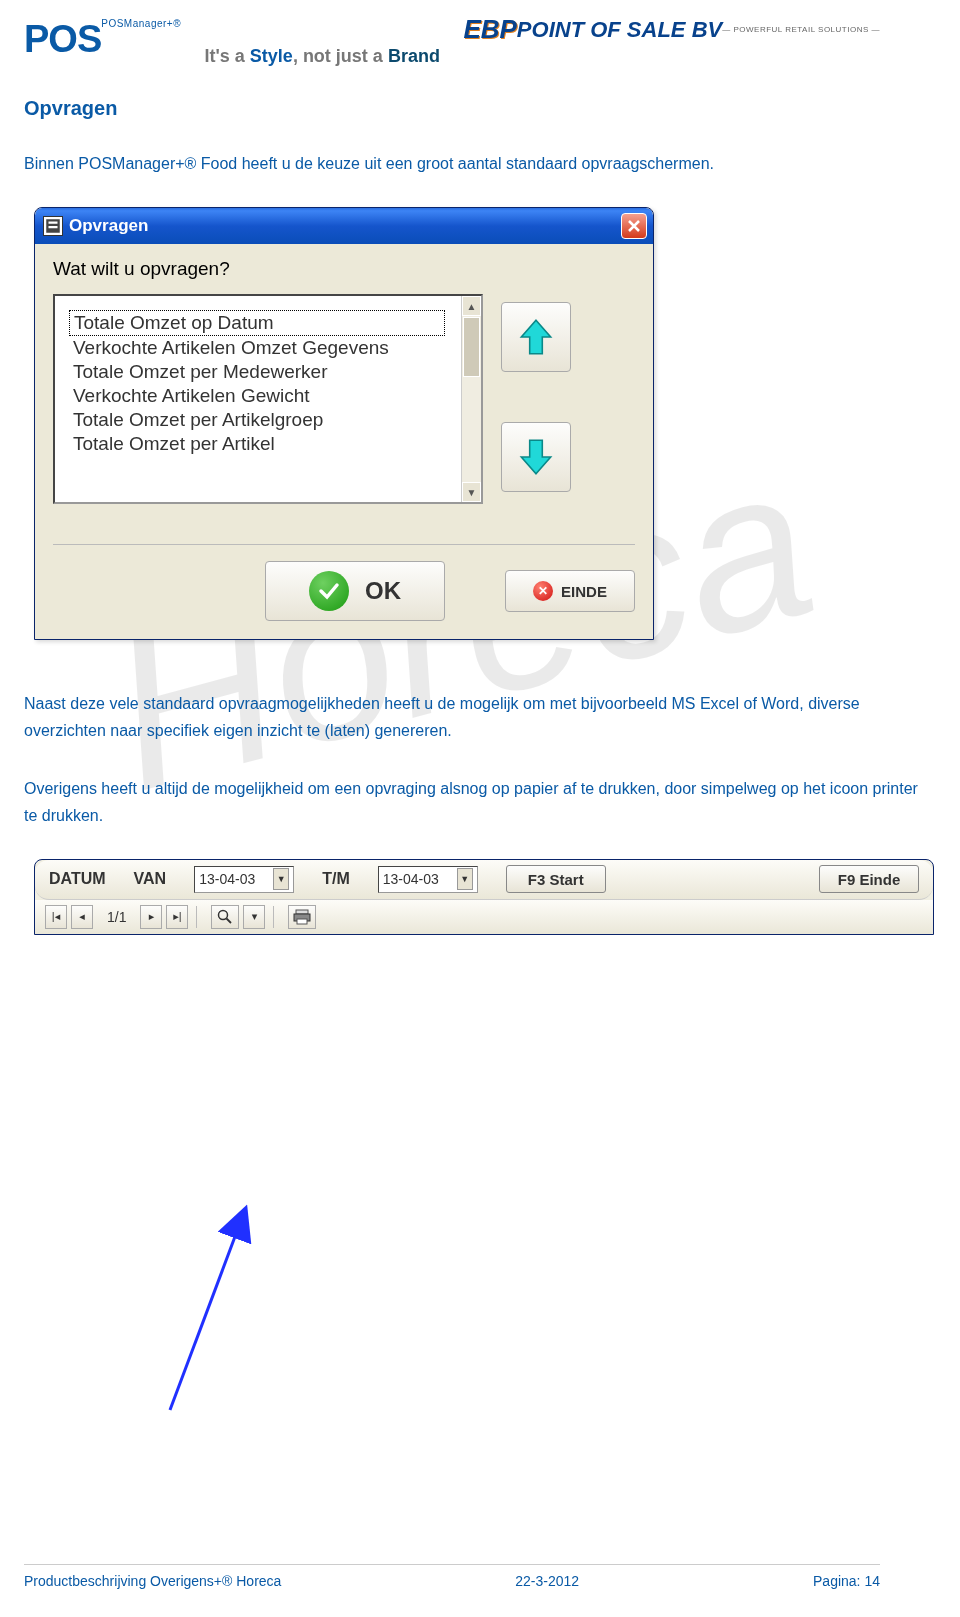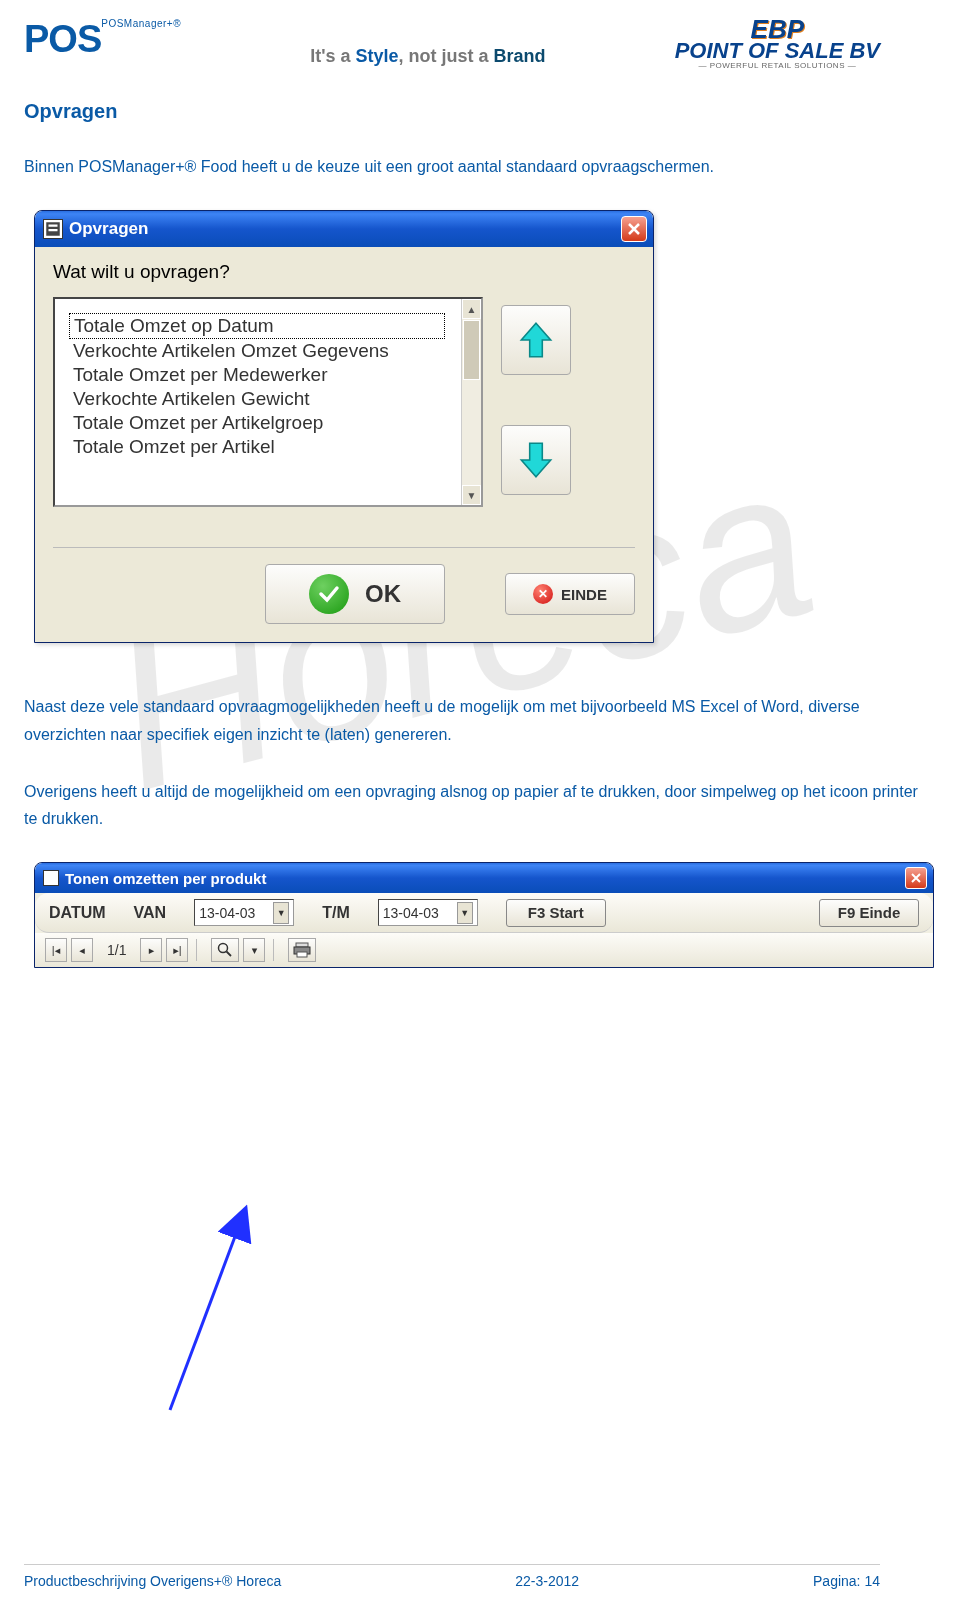--- a/index.html
+++ b/index.html
@@ -16,21 +16,21 @@
     justify-content: space-between;
     align-items: flex-start;
     padding: 18px 80px 10px 24px;
   }
   .logo-left { display: flex; flex-direction: row; }
   .logo-pos-text { font-size: 38px; font-weight: 900; color: #0a5aa6; letter-spacing: -1px; }
   .logo-pos-sub { font-size: 10px; color: #0a5aa6; letter-spacing: 0.5px; }
   .tagline { font-size: 18px; font-weight: bold; color: #777; flex: 1; text-align: center; padding-top: 28px; }
   .tagline .style { color: #0a5aa6; }
   .tagline .brand { color: #0c4a6e; }
-  .logo-right { display: flex; flex-direction: column; align-items: center; }
+  .logo-right { display: flex; align-items: center; }
   .ebp { font-size: 26px; font-weight: 900; font-style: italic; color: #08428c; text-shadow: 1px 1px 0 #e08020; line-height: 0.9; }
   .pointofsale { font-size: 22px; font-weight: 900; font-style: italic; color: #08428c; line-height: 0.9; }
   .tag-sub { font-size: 8px; color: #666; letter-spacing: 0.5px; }
   .content { padding: 20px 32px 0 24px; }
   h2.section-title { font-size: 20px; font-weight: bold; color: #0a5aa6; margin-bottom: 30px; }
   p.body-text { font-size: 16px; color: #0a5aa6; line-height: 1.7; margin-bottom: 30px; margin-top: 11px; }
 
   
   .dialog1 {
     width: 620px; margin-left: 10px; background: #ece9d8; border: 1px solid #0a246a;
@@ -239,29 +239,20 @@
           <span>EINDE</span>
         </div>
       </div>
     </div>
   </div>
 
   <p class="body-text">Naast deze vele standaard opvraagmogelijkheden heeft u de mogelijk om met bijvoorbeeld MS Excel of Word, diverse overzichten naar specifiek eigen inzicht te (laten) genereren.</p>
   <p class="body-text">Overigens heeft u altijd de mogelijkheid om een opvraging alsnog op papier af te drukken, door simpelweg op het icoon printer te drukken.</p>
 
   <div class="window2">
-    <div class="titlebar2">
-      <span class="tb2-icon"></span>
-      <span class="tb2-text">Tonen omzetten per produkt</span>
-      <div class="close-btn-sm">
-        <svg viewBox="0 0 12 12">
-            <path d="M2 2 L10 10 M10 2 L2 10" stroke="#fff" stroke-width="2"></path>
-          </svg>
-      </div>
-    </div>
     <div class="toolbar1">
       <span class="tb-label">DATUM</span>
       <span class="tb-label">VAN</span>
       <div class="date-field">
         <span>13-04-03</span>
         <div class="date-drop">▼</div>
       </div>
       <span class="tb-label">T/M</span>
       <div class="date-field">
         <span>13-04-03</span>

